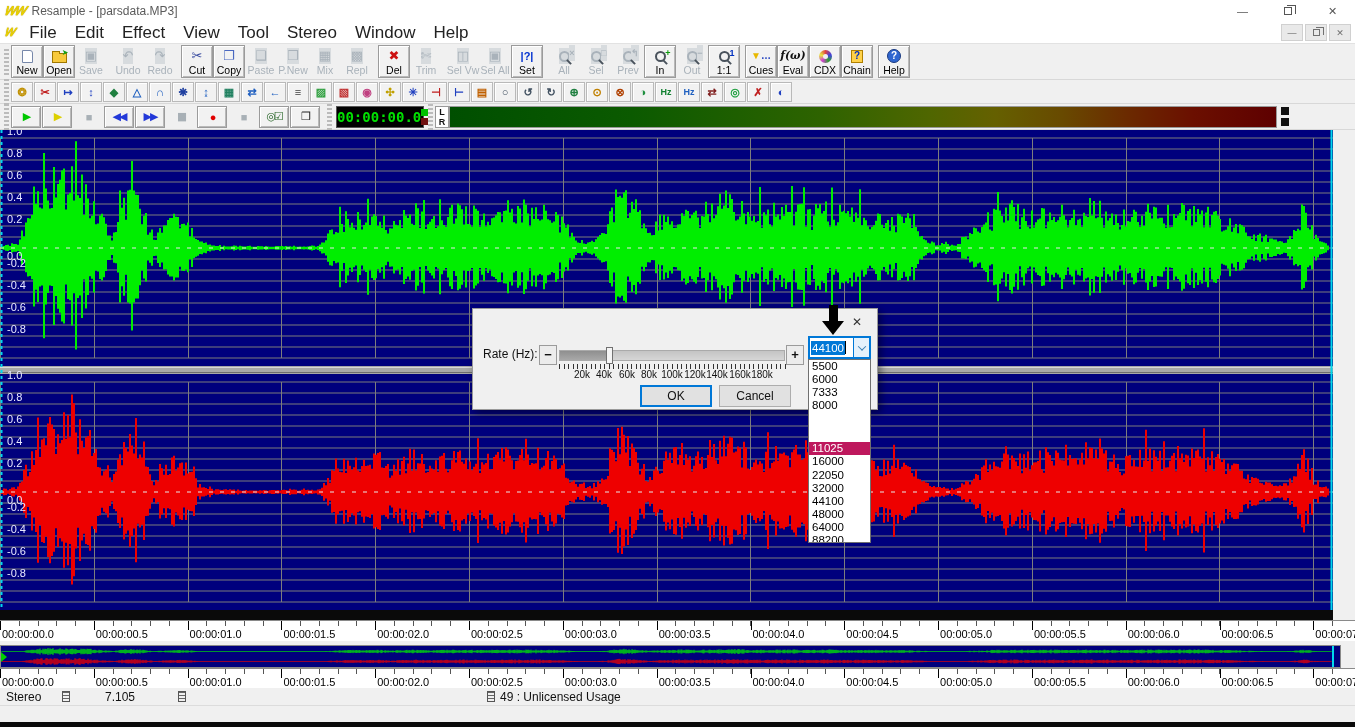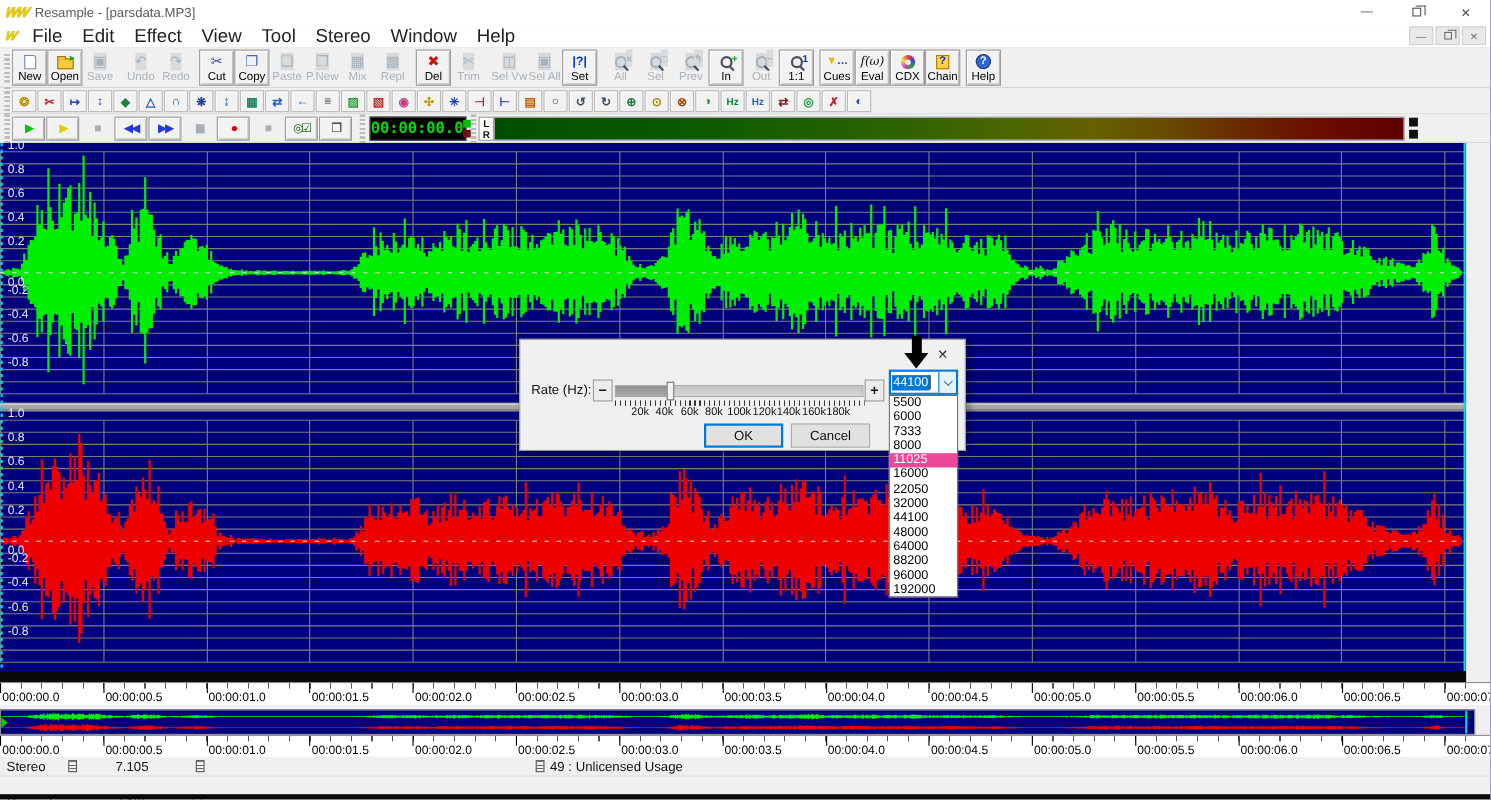--- a/index.html
+++ b/index.html
@@ -40,21 +40,21 @@
   .i-folder::before { content:""; position:absolute; top:-3px; left:-1px; width:6px; height:2px; background:#f7c93c; border:1px solid #a07800; border-bottom:none; }
   .i-folder::after { content:"➤"; position:absolute; top:-9px; right:-3px; color:#18a018; font-size:8px; }
   .i-mag { position:relative; width:11px; height:11px; border:2px solid #49525c; border-radius:50%; display:inline-block; }
   .i-mag::after { content:""; position:absolute; right:-4px; bottom:-3px; width:6px; height:2px; background:#49525c; transform:rotate(45deg); }
   .i-mag .sup { position:absolute; top:-8px; right:-7px; font-size:9px; font-weight:bold; }
   .i-cd { width:13px; height:13px; border-radius:50%; background:conic-gradient(#e04040,#4040e0,#30a030,#d040d0,#e8e840,#e04040); position:relative; }
   .i-cd::after { content:""; position:absolute; top:4px; left:4px; width:5px; height:5px; border-radius:50%; background:#f0f0f0; }
   .i-chain { width:12px; height:13px; background:#ffd24a; border:1px solid #b08000; color:#0030c0; font-weight:bold; font-size:10px; display:flex; align-items:center; justify-content:center; }
   .i-help { width:14px; height:14px; border-radius:50%; background:#2f66d0; color:#fff; font-size:10px; font-weight:bold; display:flex; align-items:center; justify-content:center; border:1px solid #1a3a80; }
   .i-set { color:#0030d0; font-weight:bold; font-size:11px; }
-  .i-eval { font-family:"DejaVu Serif", serif; font-style:italic; font-weight:normal; font-size:11px; color:#111;text-align:right; }
+  .i-eval { font-family:"DejaVu Serif", serif; font-style:italic; font-weight:bold; font-size:11px; color:#111;text-align:right; }
   .i-cues { color:#e8b800; font-size:10px; font-weight:bold; }
   .i-cues i { color:#2040c0; font-style:normal; }
 
   
   .toolbar2 { position:absolute; top:81px; left:0; width:1355px; height:23px; background:#f0f0f0; border-bottom:1px solid #d8d8d8; display:flex; align-items:center; padding-left:2px; }
   .fxbtn { width:22px; height:20px; margin-right:1px; background:#f2f2f2; border:1px solid #b9b9b9; box-shadow:inset 1px 1px 0 #fff; display:flex; align-items:center; justify-content:center; font-size:11px; font-weight:bold; }
 
   
   .transport { position:absolute; top:104px; left:0; width:1355px; height:26px; background:#f0f0f0; border-bottom:1px solid #d8d8d8; display:flex; align-items:center; padding-left:2px; }
   .trbtn { min-width:30px; height:22px; margin-right:1px; background:#f2f2f2; border:1px solid #9b9b9b; box-shadow:inset 1px 1px 0 #fff, inset -1px -1px 0 #b9b9b9; display:flex; align-items:center; justify-content:center; font-size:11px; letter-spacing:-2px; padding:0 4px; }
@@ -108,21 +108,21 @@
   .dlg-cancel { left:246px; }
 
   
   .combo { position:absolute; left:808px; top:336px; width:63px; height:23px; background:#fff; border:2px solid #0078d7; display:flex; align-items:center; z-index:21; }
   .combo .val { background:#0078d7; color:#fff; font-size:11.5px; padding:1px 1px; margin-left:1px; }
   .combo .caret { width:1px; height:13px; background:#000; }
   .combo .drop { margin-left:auto; width:16px; height:19px; background:#e5f1fb; border-left:1px solid #0078d7; display:flex; align-items:center; justify-content:center; }
   .combo .chev { width:6px; height:6px; border-right:1.5px solid #3c7fb1; border-bottom:1.5px solid #3c7fb1; transform:rotate(45deg) translate(-1px,-1px); }
   .ddlist { position:absolute; left:808px; top:359px; width:63px; height:184px; background:#fff; border:1px solid #707070; z-index:20; overflow:hidden; }
   .ddlist .opt { height:13.1px; line-height:13px; font-size:11.5px; padding-left:3px; color:#000; }
-  .ddlist .opt.sel { background:#ec4899; color:#fff; }
+  .ddlist .opt.sel { background:#be185d; color:#fff;margin-top:30px; }
 
   
   .cursor { position:absolute; left:822px; top:305px; width:24px; height:32px; z-index:30; pointer-events:none; }
   .cursor .stem { position:absolute; left:7px; top:0; width:9px; height:17px; background:#000; }
   .cursor .head { position:absolute; left:0; top:16px; width:0; height:0; border-left:11.5px solid transparent; border-right:11.5px solid transparent; border-top:14px solid #000; }
 </style>
 </head>
 <body>
 
 <div id="app">

